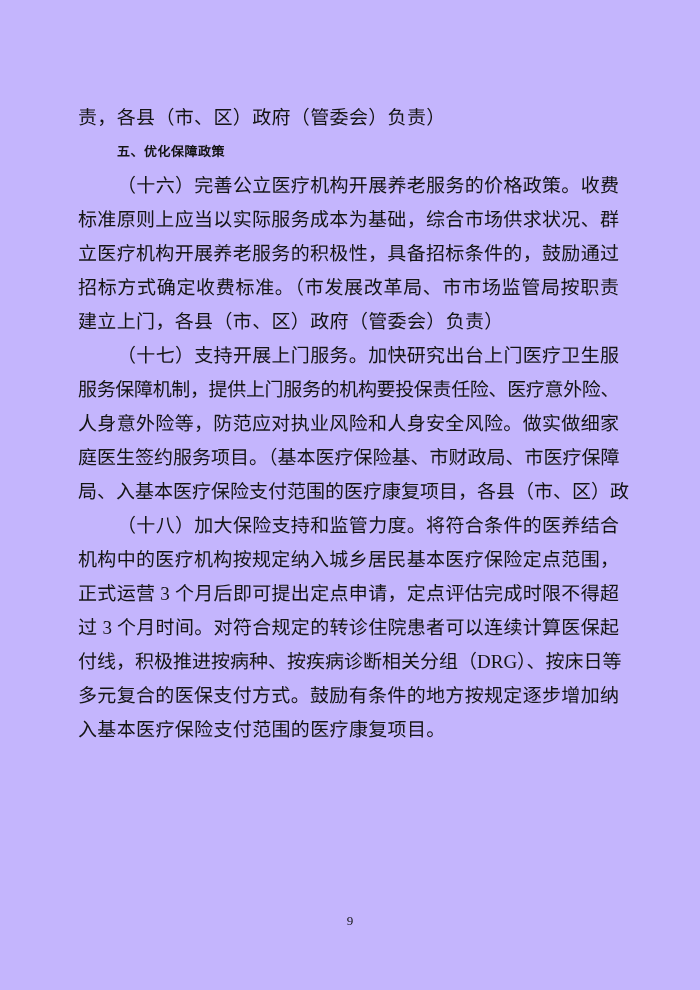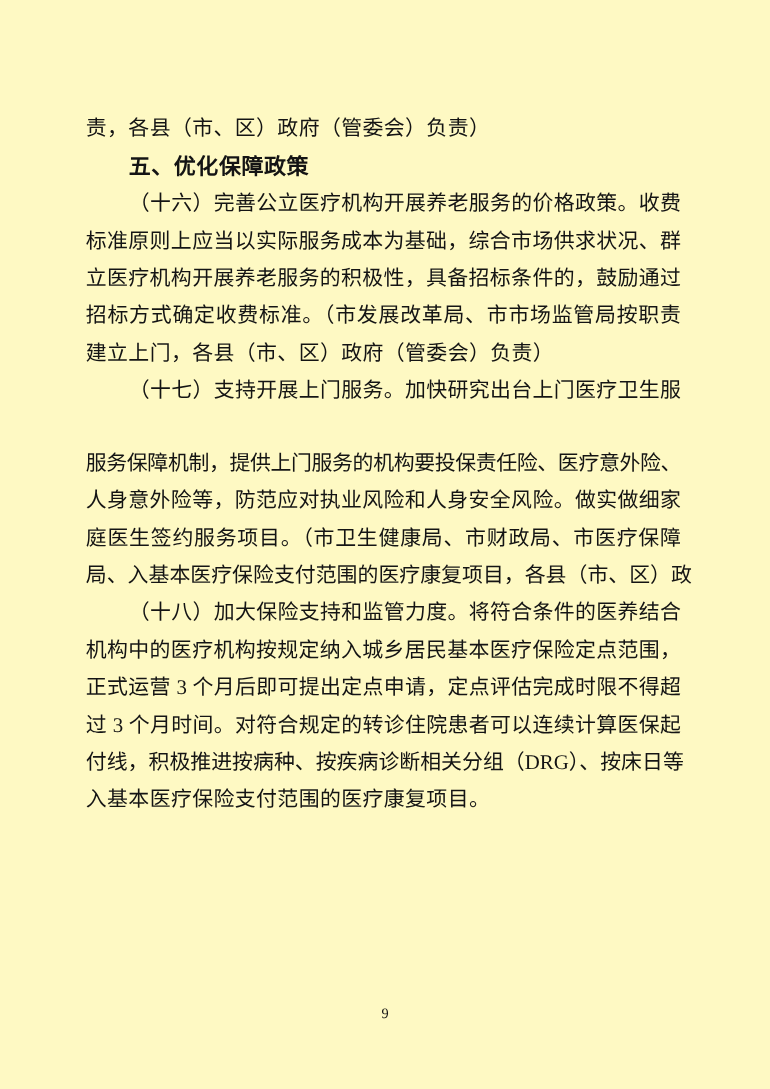--- a/index.html
+++ b/index.html
@@ -4,21 +4,21 @@
 <style>
   html, body {
     margin: 0;
     padding: 0;
     background: #ffffff;
   }
   .page {
     position: relative;
     width: 700px;
     height: 990px;
-    background: #fef9c3;
+    background: #c4b5fd;
     overflow: hidden;
     font-family: "Liberation Serif", "DejaVu Serif", serif;
     color: #141414;
     text-decoration: underline;
   }
   .content {
     position: absolute;
     left: 78px;
     top: 101px;
     width: 541px;
@@ -33,31 +33,30 @@
   }
   
   .jf {
     letter-spacing: 0;
     text-align: justify;
     text-align-last: justify;
   }
   
   .sq {
     letter-spacing: -0.45px;
-    margin-top: 32px;
   }
   
   .ind {
     text-indent: 39px;
   }
   
   .hd {
     font-family: "Liberation Sans", "DejaVu Sans", sans-serif;
     font-weight: 700;
-    font-size: 20px;
+    font-size: 13px;
     letter-spacing: 0.5px;
     text-align: left;
     text-align-last: left;
   }
   .page-number {
     position: absolute;
     left: 0;
     top: 913px;
     width: 100%;
     text-align: center;
@@ -75,23 +74,24 @@
     <div class="ln">责，各县（市、区）政府（管委会）负责）</div>
     <div class="ln ind hd">五、优化保障政策</div>
     <div class="ln jf ind">（十六）完善公立医疗机构开展养老服务的价格政策。收费</div>
     <div class="ln jf">标准原则上应当以实际服务成本为基础，综合市场供求状况、群</div>
     <div class="ln jf">立医疗机构开展养老服务的积极性，具备招标条件的，鼓励通过</div>
     <div class="ln jf">招标方式确定收费标准。（市发展改革局、市市场监管局按职责</div>
     <div class="ln">建立上门，各县（市、区）政府（管委会）负责）</div>
     <div class="ln jf ind">（十七）支持开展上门服务。加快研究出台上门医疗卫生服</div>
     <div class="ln jf sq">服务保障机制，提供上门服务的机构要投保责任险、医疗意外险、</div>
     <div class="ln jf">人身意外险等，防范应对执业风险和人身安全风险。做实做细家</div>
-    <div class="ln jf">庭医生签约服务项目。（市卫生健康局、市财政局、市医疗保障</div>
+    <div class="ln jf">庭医生签约服务项目。（基本医疗保险基、市财政局、市医疗保障</div>
     <div class="ln jf">局、入基本医疗保险支付范围的医疗康复项目，各县（市、区）政</div>
     <div class="ln jf ind">（十八）加大保险支持和监管力度。将符合条件的医养结合</div>
     <div class="ln jf">机构中的医疗机构按规定纳入城乡居民基本医疗保险定点范围，</div>
     <div class="ln jf">正式运营 3 个月后即可提出定点申请，定点评估完成时限不得超</div>
     <div class="ln jf">过 3 个月时间。对符合规定的转诊住院患者可以连续计算医保起</div>
     <div class="ln jf">付线，积极推进按病种、按疾病诊断相关分组（DRG）、按床日等</div>
+    <div class="ln jf">多元复合的医保支付方式。鼓励有条件的地方按规定逐步增加纳</div>
     <div class="ln">入基本医疗保险支付范围的医疗康复项目。</div>
   </div>
   <div class="page-number">9</div>
 </div>
 
 </body></html>

